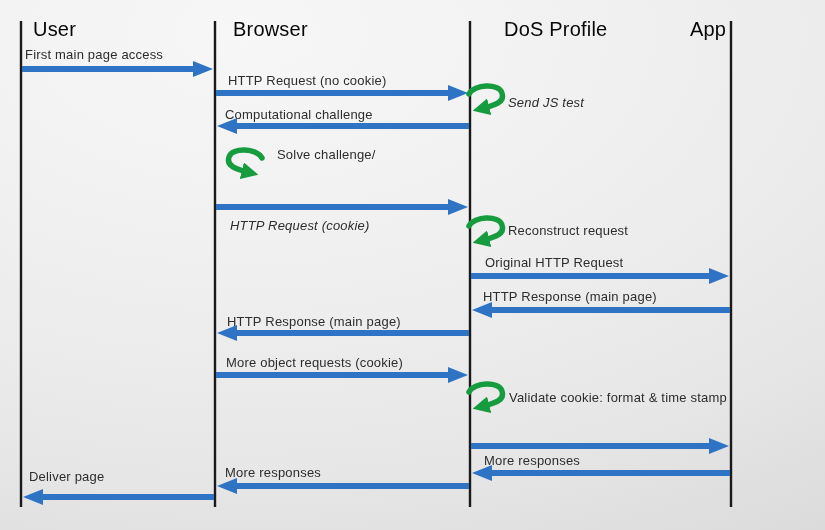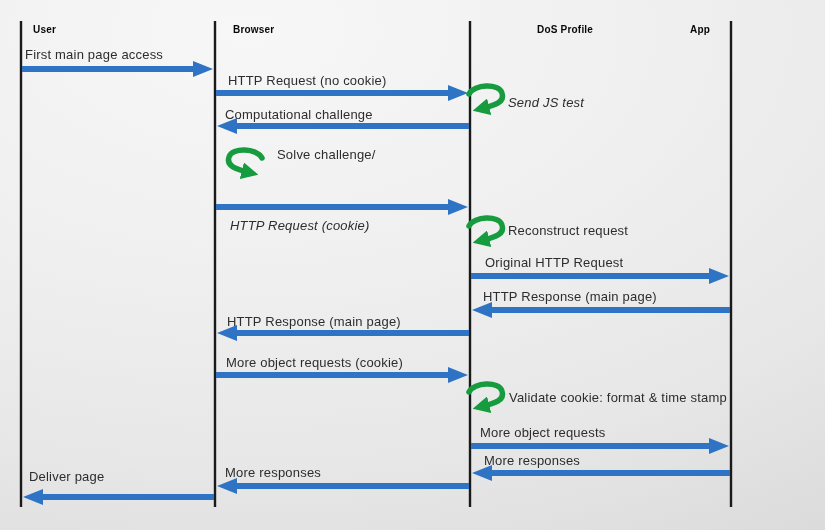--- a/index.html
+++ b/index.html
@@ -12,21 +12,21 @@
     background: radial-gradient(140% 125% at 30% 6%, #f7f7f7 0%, #efefef 38%, #e7e7e7 66%, #d6d6d6 100%);
   }
   .slide > svg { position:absolute; left:0; top:0; }
   .layer { position:absolute; left:0; top:0; width:100%; height:100%; }
   .lbl {
     position:absolute; white-space:nowrap;
     font-size:13px; line-height:19px; color:#2d2d2d; letter-spacing:0.2px;
   }
   .hdr {
     position:absolute; white-space:nowrap;
-    font-size:10px; line-height:17px; font-weight:bold; color:#070707; letter-spacing:0.2px;
+    font-size:20px; line-height:17px; font-weight:normal; color:#070707; letter-spacing:0.2px;
   }
 </style>
 </head>
 <body>
 
 <div class="slide">
   <svg id="diagram-svg" width="825" height="530" viewBox="0 0 825 530">
       <defs>
         <marker id="greenHead" viewBox="0 0 9 9" refX="5" refY="4.5" markerWidth="3.1" markerHeight="3.1" orient="auto">
           <path d="M0,0 L9,4.5 L0,9 Z" fill="#169B3E"></path>
@@ -85,31 +85,30 @@
         <polygon points="23,497 43,489 43,505" fill="#2E73C4"></polygon>
       </g>
       <path d="M 469 94 C 474 84 499 83 502 93 C 505 102 496 105 480 109" fill="none" stroke="#169B3E" stroke-width="5.5" stroke-linecap="round" marker-end="url(#greenHead)"></path>
       <path d="M 262 158 C 257 148 232 147 229 157 C 226 166 235 169 251 173" fill="none" stroke="#169B3E" stroke-width="5.5" stroke-linecap="round" marker-end="url(#greenHead)"></path>
       <path d="M 469 226 C 474 216 499 215 502 225 C 505 234 496 237 480 241" fill="none" stroke="#169B3E" stroke-width="5.5" stroke-linecap="round" marker-end="url(#greenHead)"></path>
       <path d="M 469 392 C 474 382 499 381 502 391 C 505 400 496 403 480 407" fill="none" stroke="#169B3E" stroke-width="5.5" stroke-linecap="round" marker-end="url(#greenHead)"></path>
     </svg>
   <div class="layer" id="label-layer">
       <div class="hdr" style="left: 33px; top: 21px;">User</div>
       <div class="hdr" style="left: 233px; top: 21px;">Browser</div>
-      <div class="hdr" style="left: 493px; top: 21px; padding-left: 44px;">DoS Profile</div>
+      <div class="hdr" style="left: 460px; top: 21px; padding-left: 44px;">DoS Profile</div>
       <div class="hdr" style="left: 690px; top: 21px;">App</div>
       <div class="lbl" style="left: 25px; top: 45px;">First main page access</div>
       <div class="lbl" style="left: 228px; top: 71px;">HTTP Request (no cookie)</div>
       <div class="lbl" style="left: 225px; top: 105px;">Computational challenge</div>
       <div class="lbl" style="left: 230px; top: 216px; font-style: italic;">HTTP Request (cookie)</div>
       <div class="lbl" style="left: 485px; top: 253px;">Original HTTP Request</div>
       <div class="lbl" style="left: 483px; top: 287px;">HTTP Response (main page)</div>
       <div class="lbl" style="left: 227px; top: 312px;">HTTP Response (main page)</div>
       <div class="lbl" style="left: 226px; top: 353px;">More object requests (cookie)</div>
-      <div class="lbl" style="left: 480px; top: 423px;">More object requests</div>
       <div class="lbl" style="left: 484px; top: 451px;">More responses</div>
       <div class="lbl" style="left: 225px; top: 463px;">More responses</div>
       <div class="lbl" style="left: 29px; top: 467px;">Deliver page</div>
       <div class="lbl" style="left: 508px; top: 93px; font-style: italic;">Send JS test</div>
       <div class="lbl" style="left: 277px; top: 145px;">Solve challenge/</div>
       <div class="lbl" style="left: 508px; top: 221px;">Reconstruct request</div>
       <div class="lbl" style="left: 509px; top: 388px;">Validate cookie: format &amp; time stamp</div>
     </div>
 </div>
 

